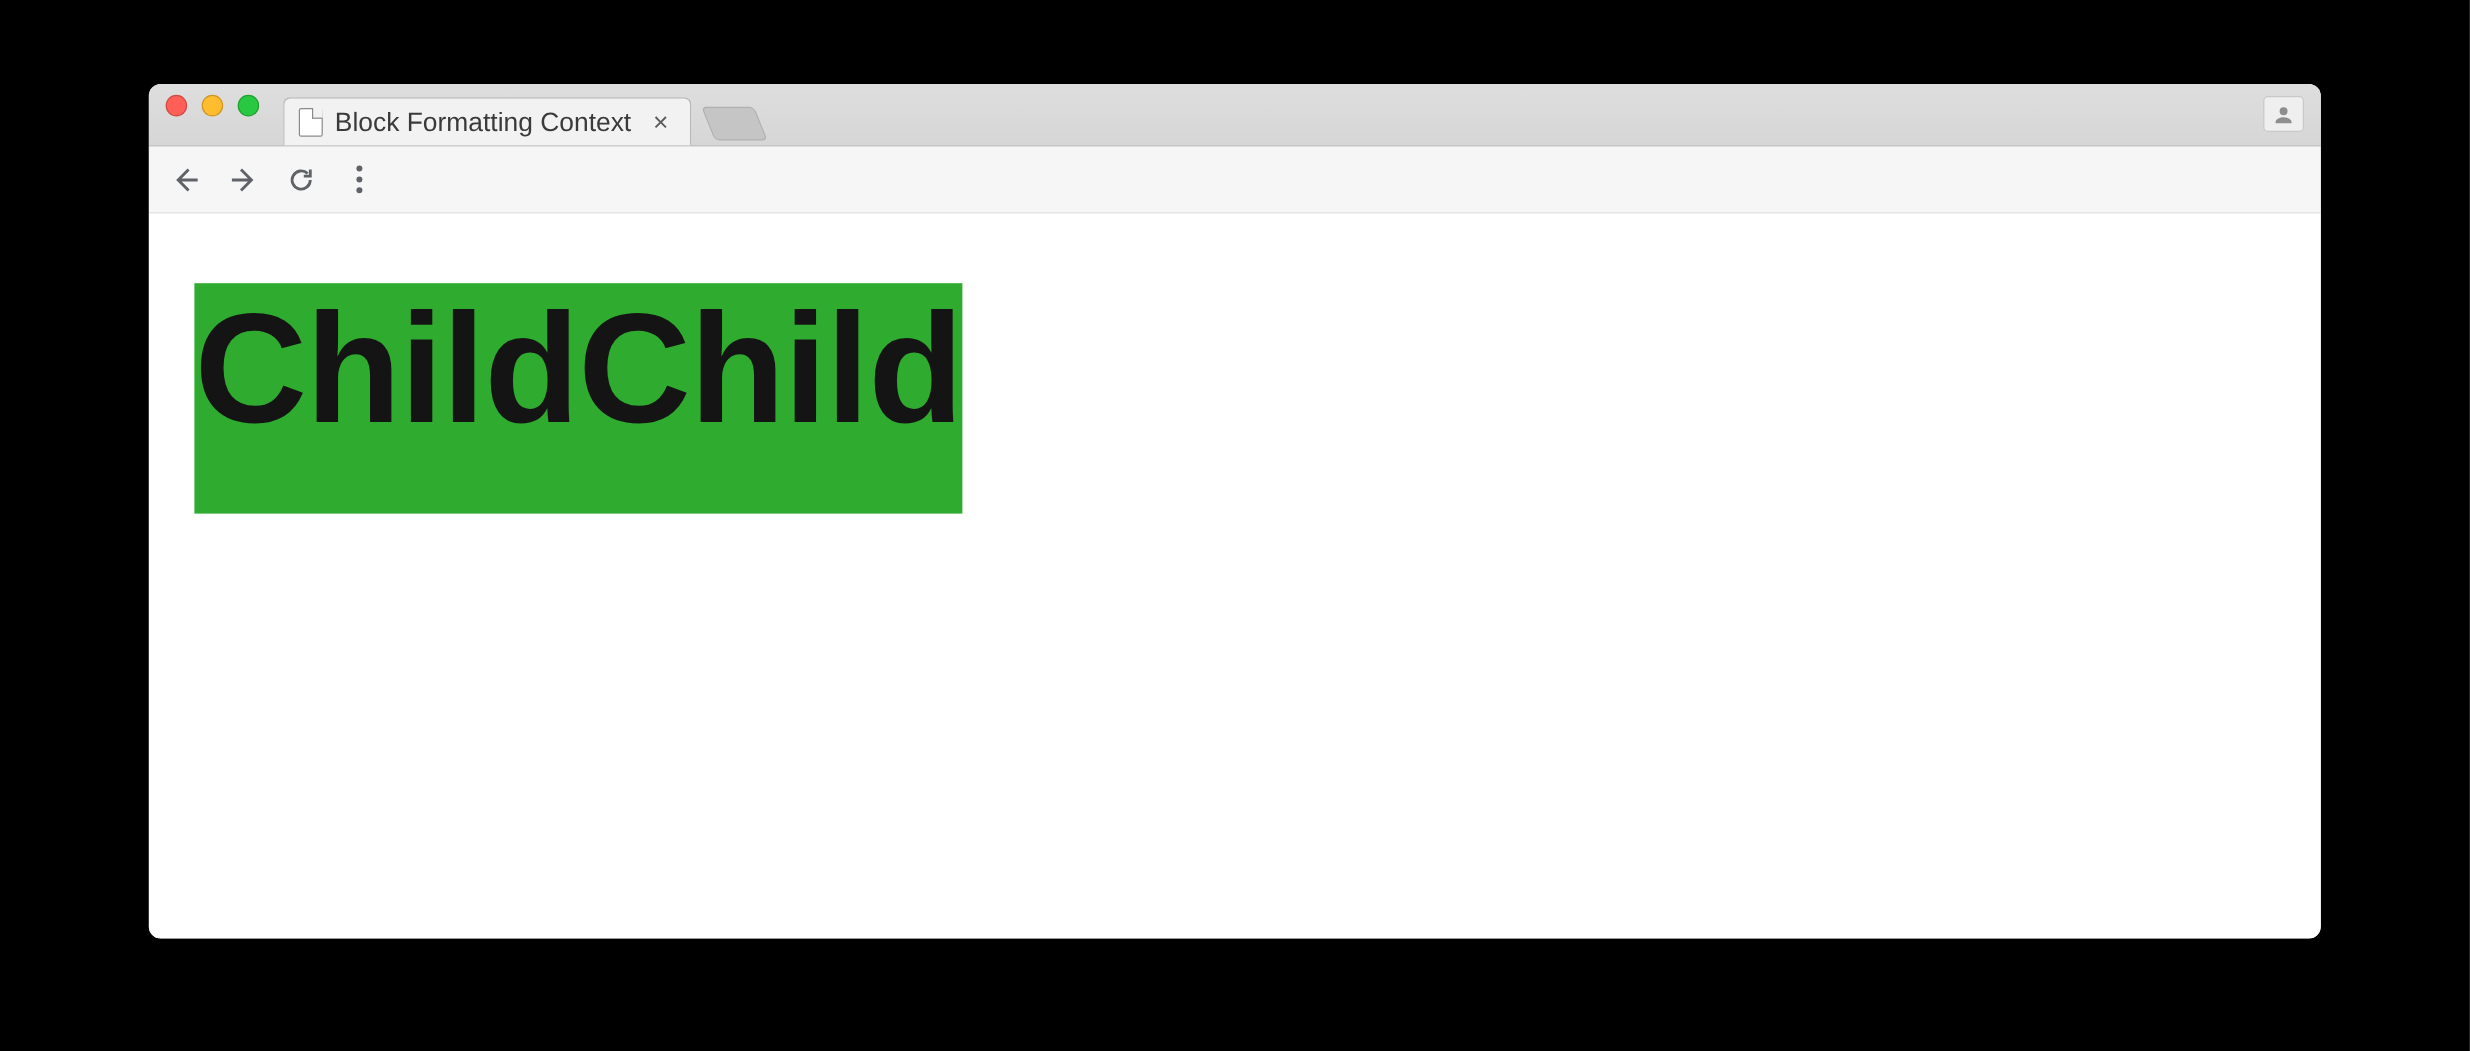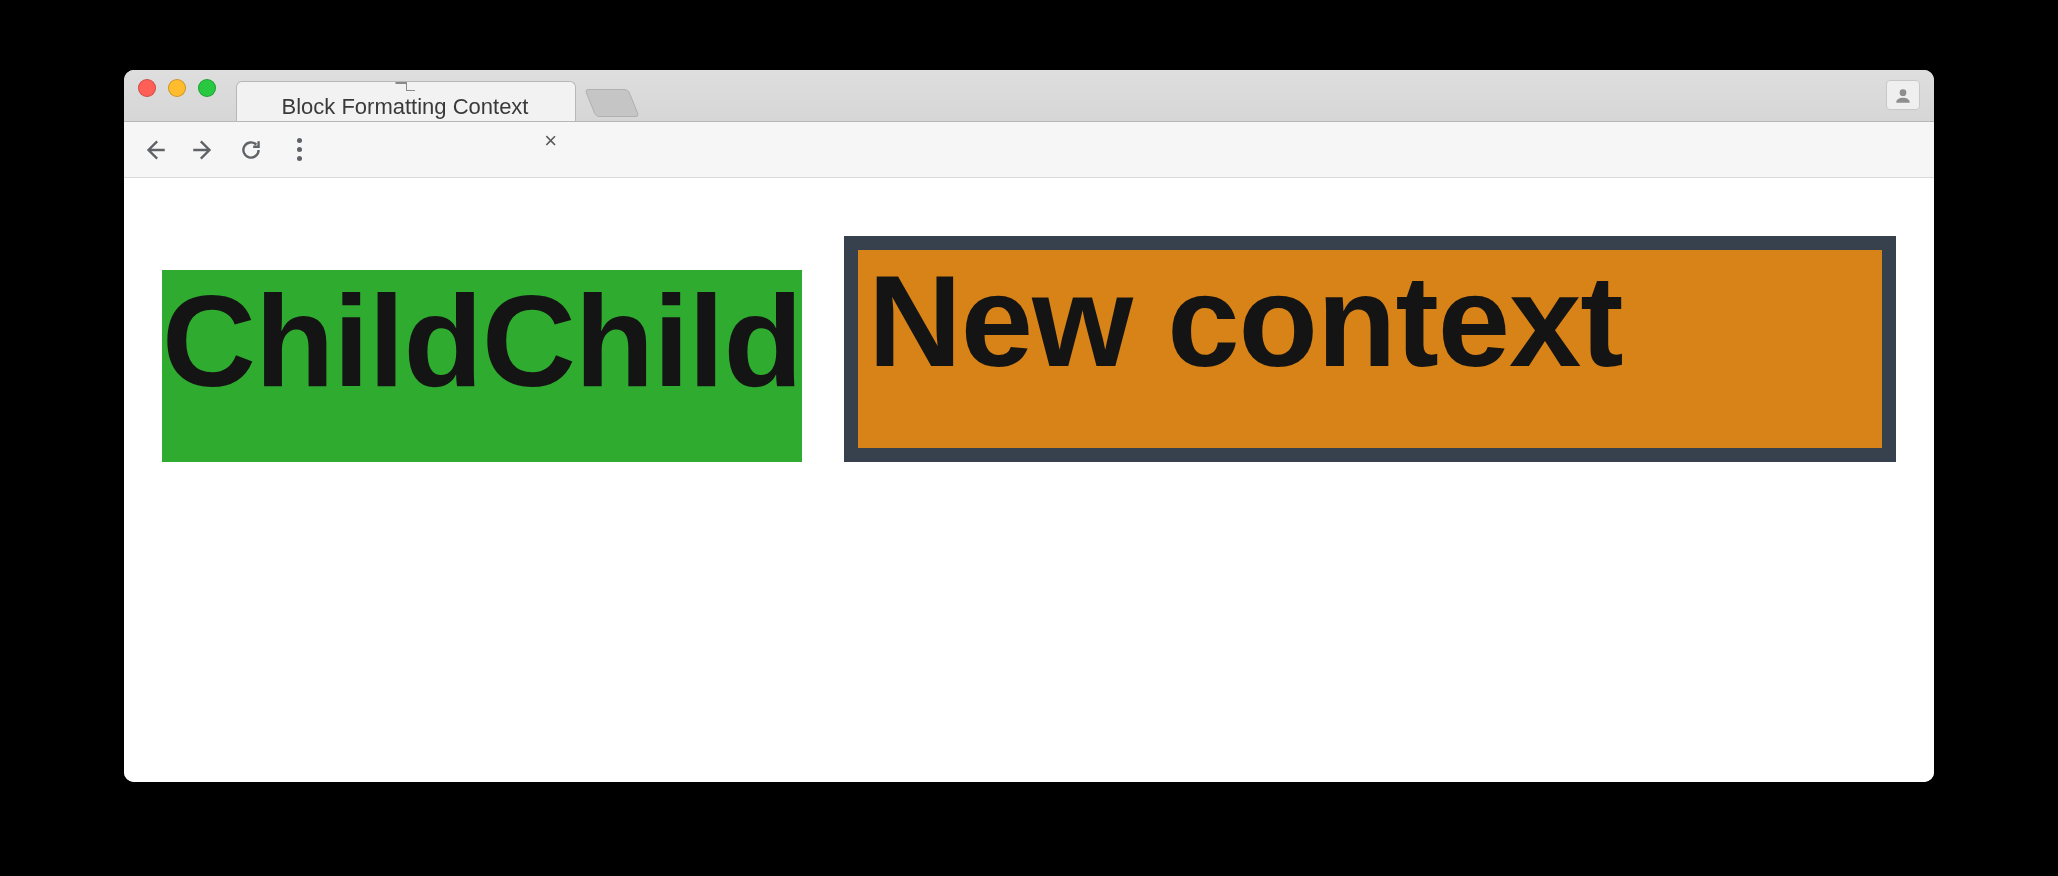--- a/index.html
+++ b/index.html
@@ -52,21 +52,20 @@
     background: #f2f2f2;
     border: 1px solid #b7b7b7;
     border-bottom: none;
     border-radius: 6px 6px 0 0;
     display: flex;
     align-items: center;
     padding: 0 14px 0 12px;
     gap: 10px;
     min-width: 340px;
     position: relative;
-    flex-direction: column;
   }
   .tab .page-icon {
     width: 20px; height: 24px;
     border: 1px solid #8a8a8a;
     border-radius: 2px;
     position: relative;
     background: #fff;
   }
   .tab .page-icon::after {
     content: "";
@@ -189,22 +188,21 @@
     font-family: "Segoe UI", "Helvetica Neue", Arial, sans-serif;
     font-weight: 800;
     font-size: 130px;
     line-height: 1;
     color: #141414;
     letter-spacing: -1px;
     white-space: nowrap;
   }
   .row {
     display: flex;
-    align-items: flex-end;
-    gap: 42px;
+    align-items: center;
   }
   .green-part {
     background: #2fac2f;
     height: 192px;
     padding: 6px 0 0 0;
     display: flex;
   }
   .green-part span {
     font-family: "Segoe UI", "Helvetica Neue", Arial, sans-serif;
     font-weight: 800;
@@ -263,20 +261,17 @@
     </div>
   </div>
 
   <div class="viewport">
     <div class="page-content">
       <div class="row">
         <div class="green-part">
           <span>Child</span>
             <span>Child</span>
         </div>
-        <div class="orange-box">
-          <span>New context</span>
-        </div>
       </div>
     </div>
   </div>
 
 </div>
 
 </body></html>

